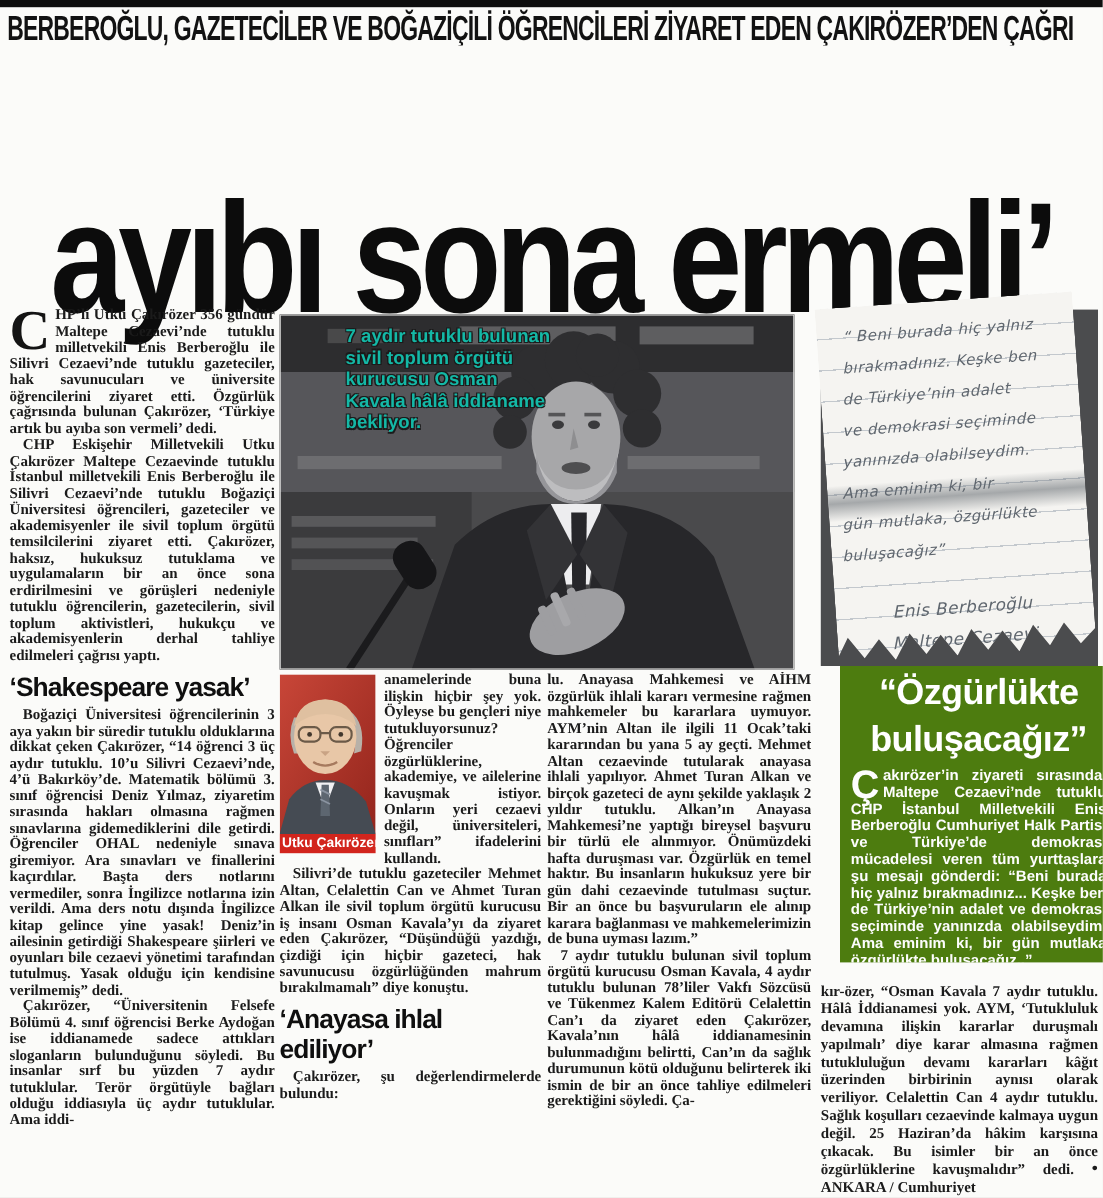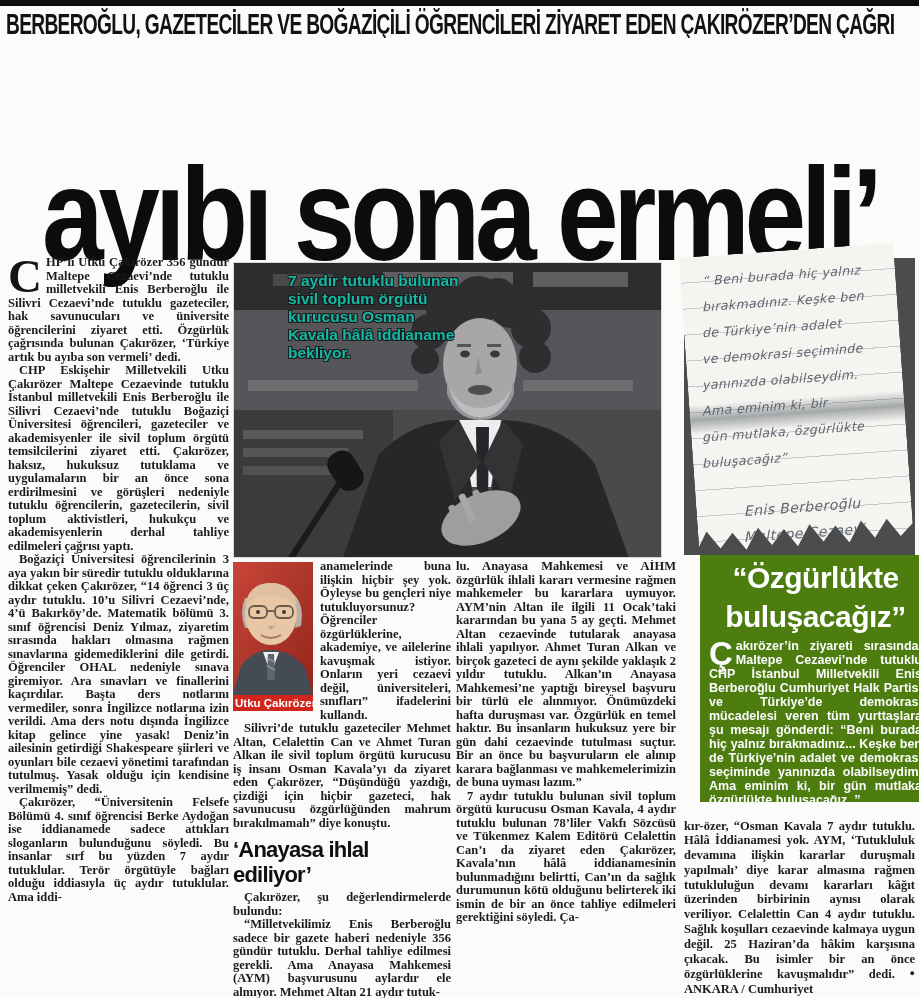--- a/index.html
+++ b/index.html
@@ -78,20 +78,21 @@
     <span>BERBEROĞLU, GAZETECİLER VE BOĞAZİÇİLİ ÖĞRENCİLERİ ZİYARET EDEN ÇAKIRÖZER’DEN ÇAĞRI</span>
   </div>
 
   <div class="hl-line" id="hl2">
     <span>ayıbı sona ermeli’</span>
   </div>
 
   <div class="col" id="col1">
     <p><span class="dropcap">C</span><span>HP’li Utku Çakırözer 356 gündür Maltepe Cezaevi’nde tutuklu milletvekili Enis Berberoğlu ile Silivri Cezaevi’nde tutuklu gazeteciler, hak savunucuları ve üniversite öğrencilerini ziyaret etti. Özgürlük çağrısında bulunan Çakırözer, ‘Türkiye artık bu ayıba son vermeli’ dedi.</span></p>
     <p class="ind">CHP Eskişehir Milletvekili Utku Çakırözer Maltepe Cezaevinde tutuklu İstanbul milletvekili Enis Berberoğlu ile Silivri Cezaevi’nde tutuklu Boğaziçi Üniversitesi öğrencileri, gazeteciler ve akademisyenler ile sivil toplum örgütü temsilcilerini ziyaret etti. Çakırözer, haksız, hukuksuz tutuklama ve uygulamaların bir an önce sona erdirilmesini ve görüşleri nedeniyle tutuklu öğrencilerin, gazetecilerin, sivil toplum aktivistleri, hukukçu ve akademisyenlerin derhal tahliye edilmeleri çağrısı yaptı.</p>
+    <h2 class="section">‘Shakespeare yasak’</h2>
     <p class="ind">Boğaziçi Üniversitesi öğrencilerinin 3 aya yakın bir süredir  tutuklu olduklarına dikkat çeken Çakırözer, “14 öğrenci 3 üç aydır tutuklu. 10’u Silivri Cezaevi’nde, 4’ü Bakırköy’de. Matematik bölümü 3. sınıf öğrencisi Deniz Yılmaz, ziyaretim sırasında hakları olmasına rağmen sınavlarına gidemediklerini dile getirdi. Öğrenciler OHAL nedeniyle sınava giremiyor. Ara sınavları ve finallerini kaçırdılar. Başta ders notlarını vermediler, sonra İngilizce notlarına izin verildi. Ama ders notu dışında İngilizce kitap gelince yine yasak! Deniz’in ailesinin getirdiği Shakespeare şiirleri ve oyunları bile cezaevi yönetimi tarafından tutulmuş. Yasak olduğu için kendisine verilmemiş” dedi.</p>
     <p class="ind">Çakırözer, “Üniversitenin Felsefe Bölümü 4. sınıf öğrencisi Berke Aydoğan ise iddianamede sadece attıkları sloganların bulunduğunu söyledi. Bu insanlar sırf bu yüzden 7 aydır tutuklular. Terör örgütüyle bağları olduğu iddiasıyla üç aydır tutuklular. Ama iddi-</p>
   </div>
 
   <div id="main-photo">
     <svg viewBox="0 0 429 296" preserveAspectRatio="none">
       <rect width="429" height="296" fill="#4a4a4c"></rect>
       <rect y="0" width="429" height="48" fill="#2d2d2f"></rect>
       <rect x="150" y="10" width="130" height="15" fill="#8f8f91" opacity="0.5"></rect>
       <rect x="300" y="10" width="95" height="15" fill="#8f8f91" opacity="0.5"></rect>
@@ -175,21 +176,20 @@
         <polygon points="35,92 41,92 42,118 34,118" fill="#5d6670"></polygon>
         <line x1="34" y1="96" x2="42" y2="100" stroke="#8a93a0" stroke-width="1.5"></line>
         <line x1="34" y1="104" x2="42" y2="108" stroke="#8a93a0" stroke-width="1.5"></line>
       </svg>
       <div class="utku-cap">Utku Çakırözer</div>
     </div>
     <p>anamelerinde buna ilişkin hiçbir şey yok. Öyleyse bu gençleri niye tutukluyorsunuz? Öğrenciler özgürlüklerine, akademiye, ve ailelerine kavuşmak istiyor. Onların yeri cezaevi değil, üniversiteleri, sınıfları” ifadelerini kullandı.</p>
     <p class="ind">Silivri’de tutuklu gazeteciler Mehmet Altan, Celalettin Can ve Ahmet Turan Alkan ile sivil toplum örgütü kurucusu iş insanı Osman Kavala’yı da ziyaret eden Çakırözer, “Düşündüğü yazdığı, çizdiği için hiçbir gazeteci, hak savunucusu özgürlüğünden mahrum bırakılmamalı” diye konuştu.</p>
     <h2 class="section">‘Anayasa ihlal ediliyor’</h2>
     <p class="ind">Çakırözer, şu değerlendirmelerde bulundu:</p>
-    <p class="ind">“Milletvekilimiz Enis Berberoğlu sadece bir gazete haberi nedeniyle 356 gündür tutuklu. Derhal tahliye edilmesi gerekli. Ama Anayasa Mahkemesi (AYM) başvurusunu aylardır ele almıyor. Mehmet Altan 21 aydır tutuk-</p>
   </div>
 
   <div class="col" id="col3">
     <p>lu. Anayasa Mahkemesi ve AİHM özgürlük ihlali kararı vermesine rağmen mahkemeler bu kararlara uymuyor. AYM’nin Altan ile ilgili 11 Ocak’taki kararından bu yana 5 ay geçti. Mehmet Altan cezaevinde tutularak anayasa ihlali yapılıyor. Ahmet Turan Alkan ve birçok gazeteci de aynı şekilde yaklaşık 2 yıldır tutuklu. Alkan’ın Anayasa Mahkemesi’ne yaptığı bireysel başvuru bir türlü ele alınmıyor. Önümüzdeki hafta duruşması var. Özgürlük en temel haktır. Bu insanların hukuksuz yere bir gün dahi cezaevinde tutulması suçtur. Bir an önce bu başvuruların ele alınıp karara bağlanması ve mahkemelerimizin de buna uyması lazım.”</p>
     <p class="ind">7 aydır tutuklu bulunan sivil toplum örgütü kurucusu Osman Kavala, 4 aydır tutuklu bulunan 78’liler Vakfı Sözcüsü ve Tükenmez Kalem Editörü Celalettin Can’ı da ziyaret eden Çakırözer, Kavala’nın hâlâ iddianamesinin bulunmadığını belirtti, Can’ın da sağlık durumunun kötü olduğunu belirterek iki ismin de bir an önce tahliye edilmeleri gerektiğini söyledi. Ça-</p>
   </div>
 
   <div id="rail">
     <div class="panel-dark"></div>
 

